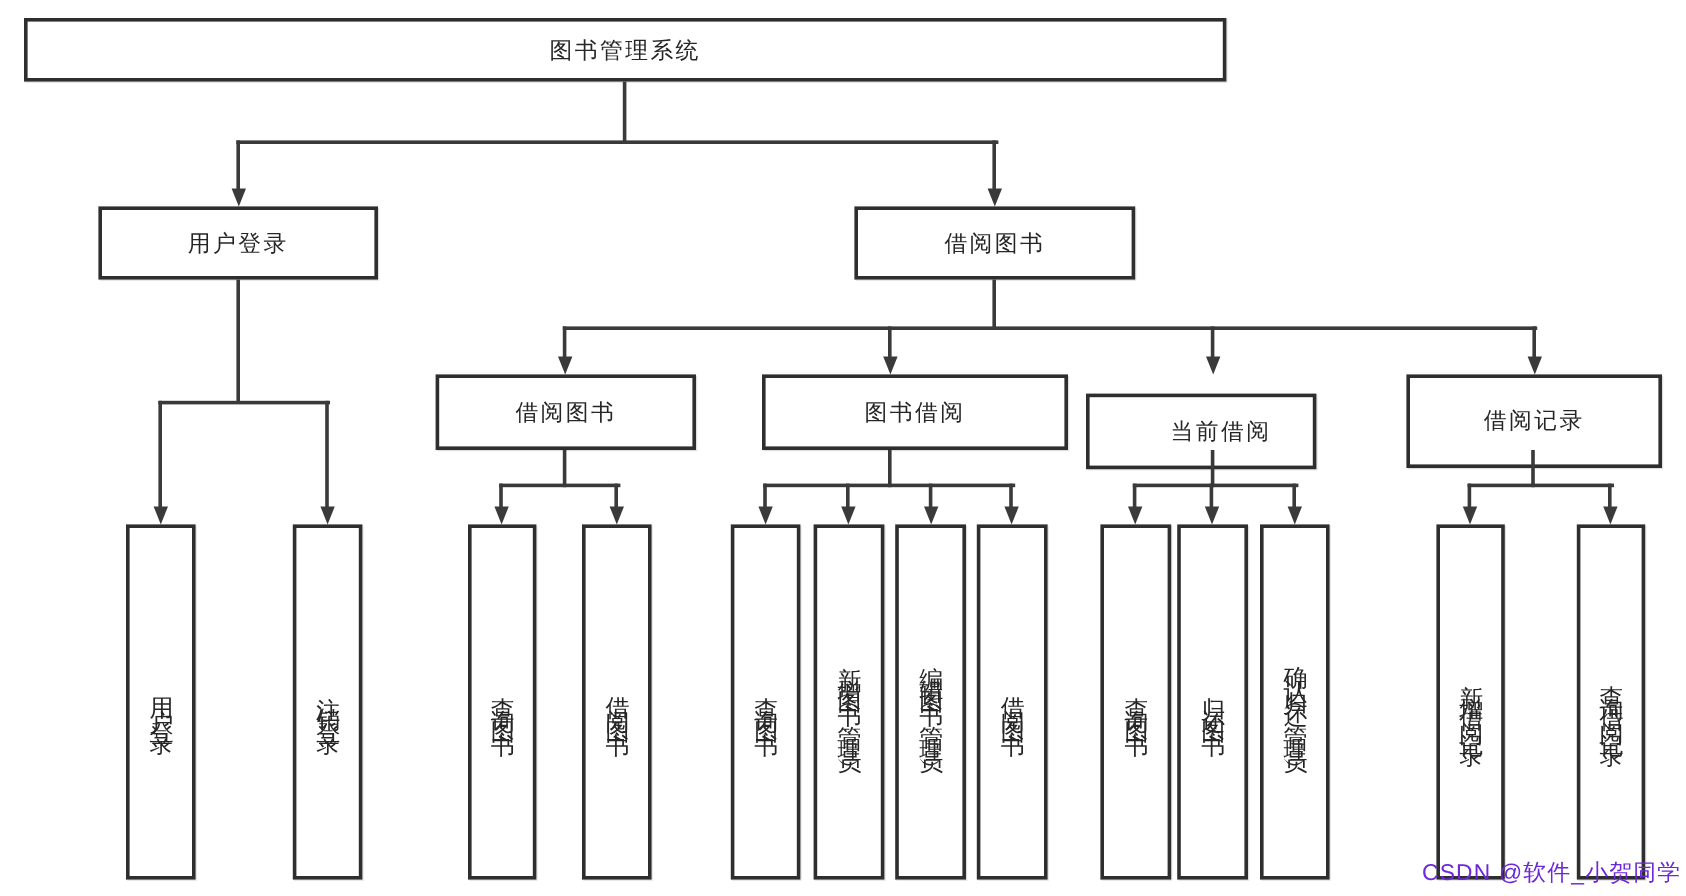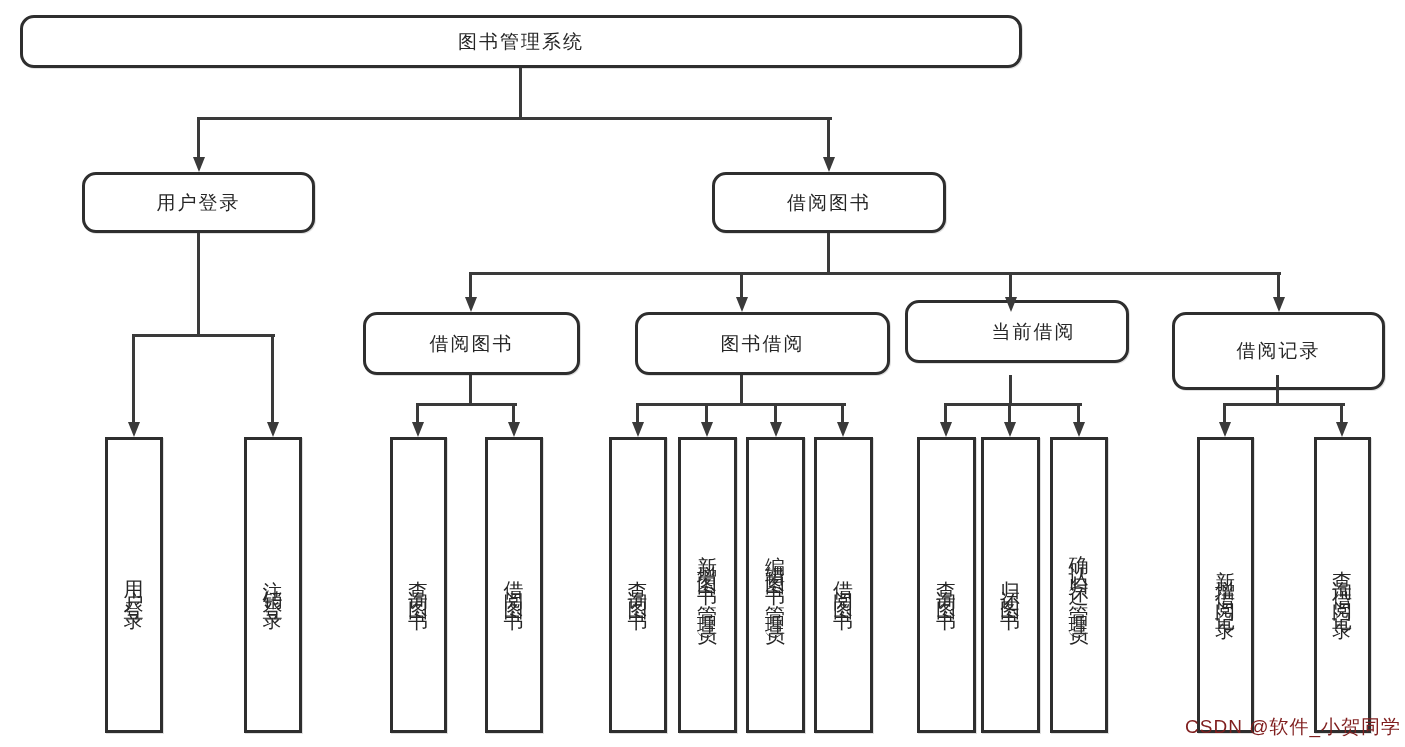--- a/index.html
+++ b/index.html
@@ -18,61 +18,60 @@
     display:flex;
     align-items:center;
     justify-content:center;
     color:#262626;
     box-shadow:1px 1px 0 rgba(0,0,0,0.12);
   }
   .h-box{
     font-size:19px;
     letter-spacing:2px;
     white-space:nowrap;
-    border-radius:14px;
   }
   .v-box{
     writing-mode:vertical-rl;
     text-orientation:mixed;
     font-size:20px;
     letter-spacing:10px;
     line-height:1;
   }
   .line{position:absolute;background:#3a3a3a;}
   .arrow{
     position:absolute;width:0;height:0;
     border-left:6px solid transparent;
     border-right:6px solid transparent;
     border-top:15px solid #3a3a3a;
   }
   .watermark{
     position:absolute;
     right:4px;top:714px;
     font-size:19px;
     letter-spacing:1px;
-    color:#7f1d1d;
+    color:#6d28d9;
     white-space:nowrap;
   }
 </style>
 </head>
 <body>
 
 <div id="canvas">
 
   <div class="box h-box" style="left:20px;top:15px;width:1002px;height:53px;">图书管理系统</div>
 
   <div class="box h-box" style="left:82px;top:172px;width:233px;height:61px;">用户登录</div>
 
   <div class="box h-box" style="left:712px;top:172px;width:234px;height:61px;">借阅图书</div>
 
   <div class="box h-box" style="left:363px;top:312px;width:217px;height:63px;">借阅图书</div>
 
   <div class="box h-box" style="left:635px;top:312px;width:255px;height:63px;">图书借阅</div>
 
-  <div class="box h-box" style="left:905px;top:300px;width:224px;height:63px;padding-left:33px;">当前借阅</div>
+  <div class="box h-box" style="left:905px;top:328px;width:192px;height:63px;padding-left:33px;">当前借阅</div>
 
   <div class="box h-box" style="left:1172px;top:312px;width:213px;height:78px;">借阅记录</div>
 
   <div class="box v-box" style="left:105px;top:437px;width:58px;height:296px;">用户登录</div>
 
   <div class="box v-box" style="left:244px;top:437px;width:58px;height:296px;">注销登录</div>
 
   <div class="box v-box" style="left:390px;top:437px;width:57px;height:296px;">查询图书</div>
 
   <div class="box v-box" style="left:485px;top:437px;width:58px;height:296px;">借阅图书</div>

